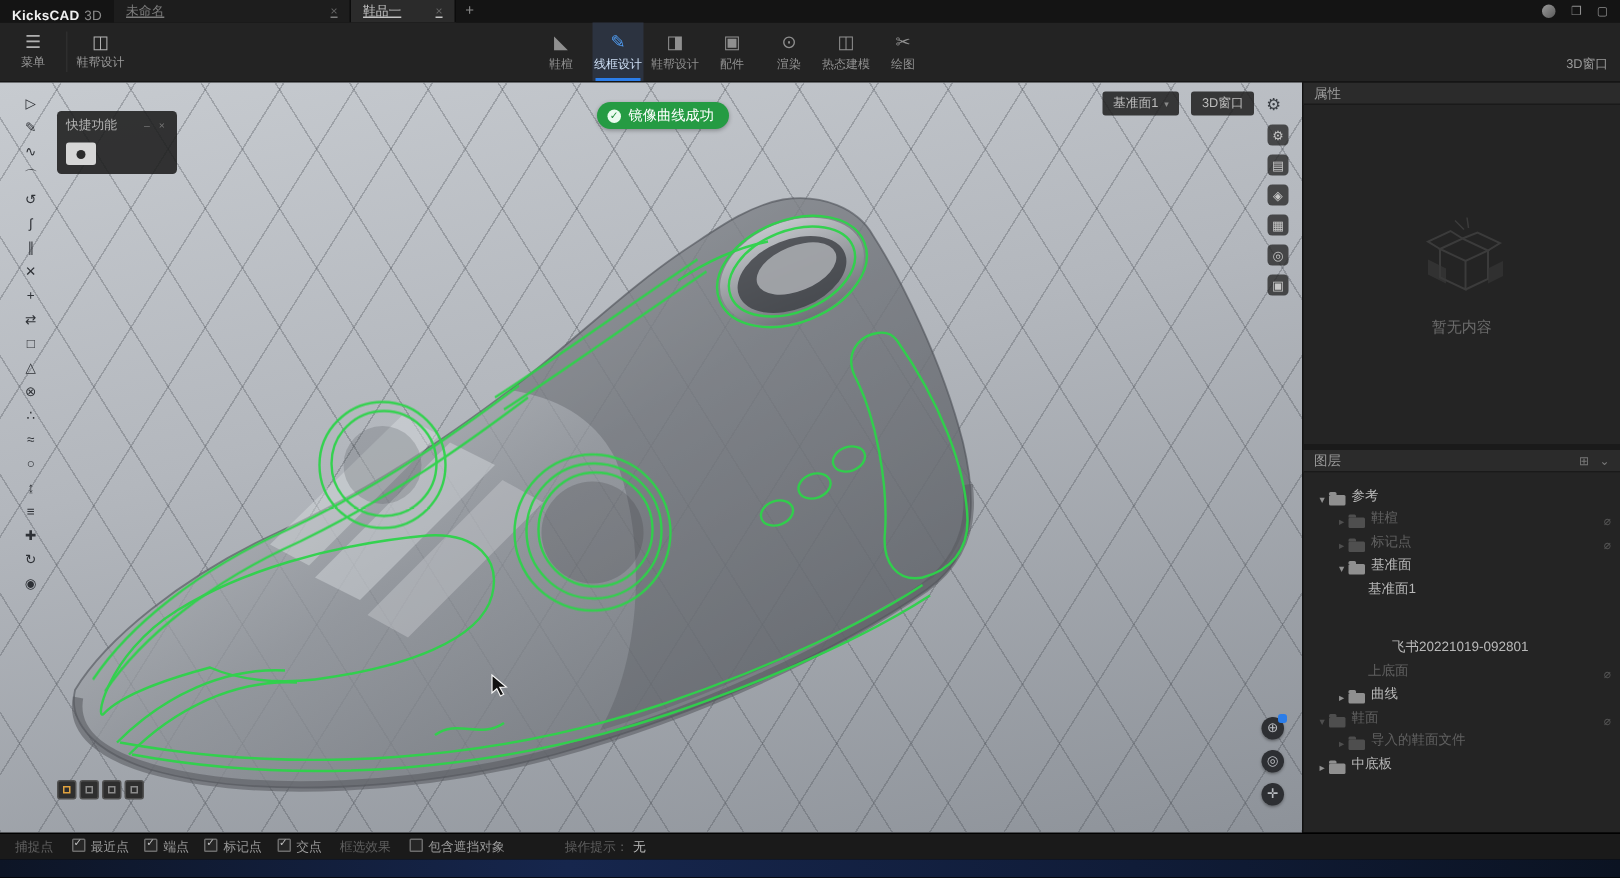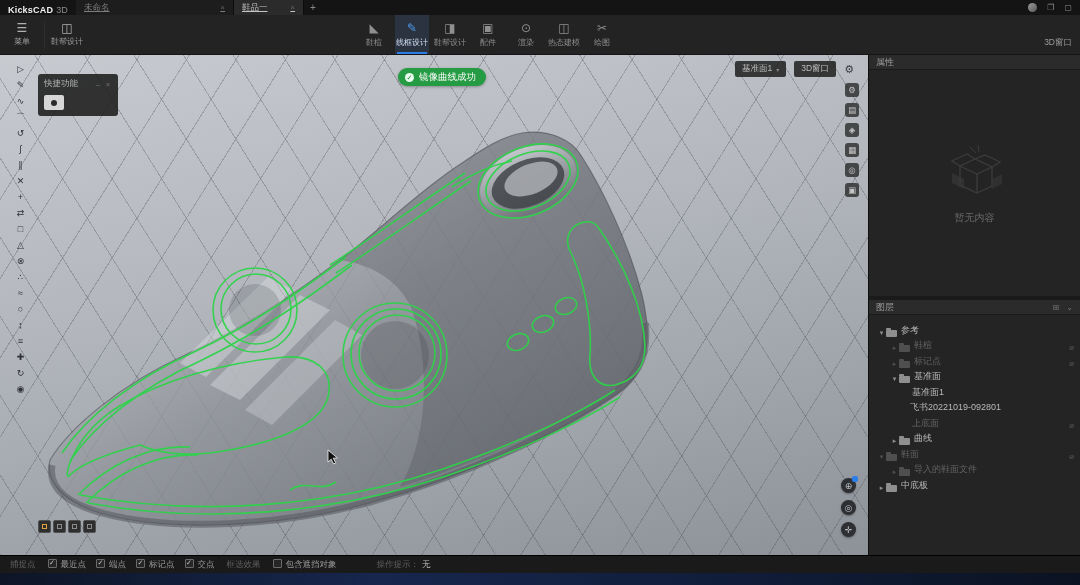--- a/index.html
+++ b/index.html
@@ -419,21 +419,21 @@
             </div>
             <div class="trow" style="padding-left: 21px;">
               <span class="arr">▾</span>
               <span class="folder"></span>
               <span>基准面</span>
             </div>
             <div class="trow" style="padding-left: 34px;">
               <span class="arr"></span>
               <span>基准面1</span>
             </div>
-            <div class="trow" style="padding-left: 32px;">
+            <div class="trow" style="padding-left: 50px; margin-top: 24px;">
               <span class="arr"></span>
               <span>飞书20221019-092801</span>
             </div>
             <div class="trow dim" style="padding-left: 34px;">
               <span class="arr"></span>
               <span>上底面</span>
               <span class="eye">⌀</span>
             </div>
             <div class="trow" style="padding-left: 21px;">
               <span class="arr">▸</span>

